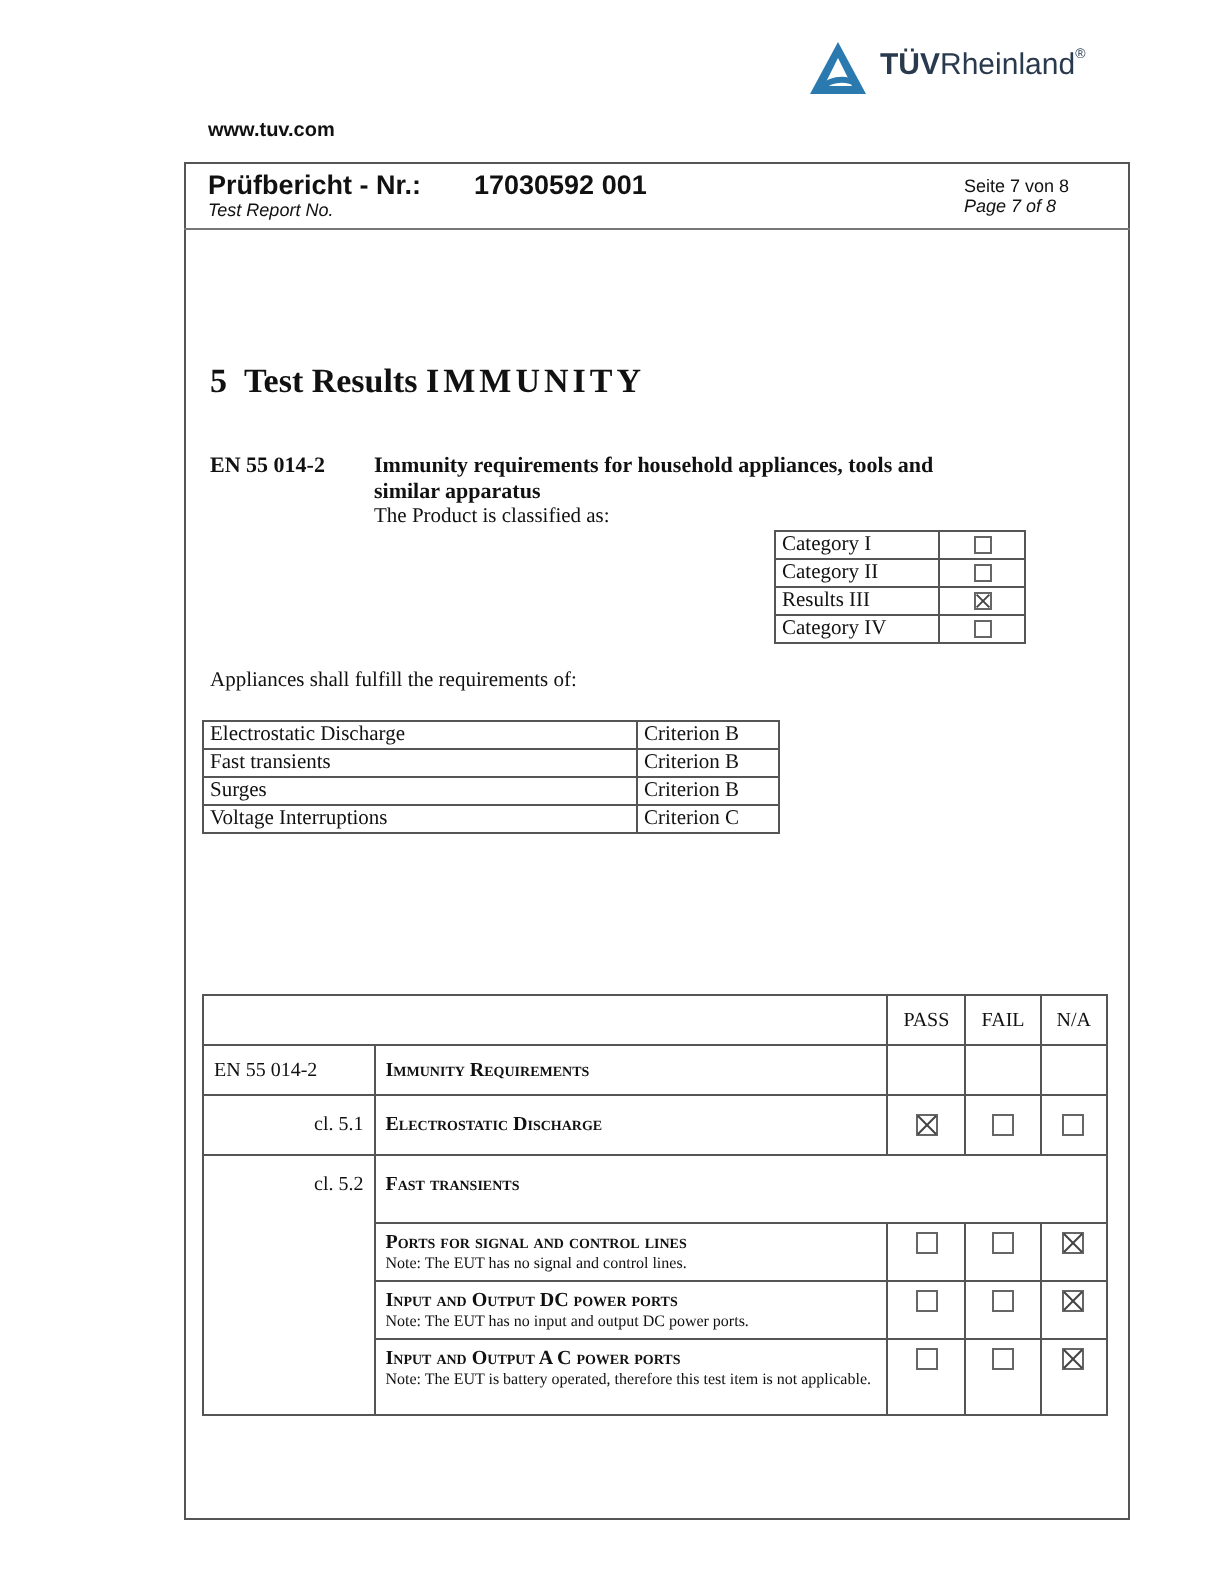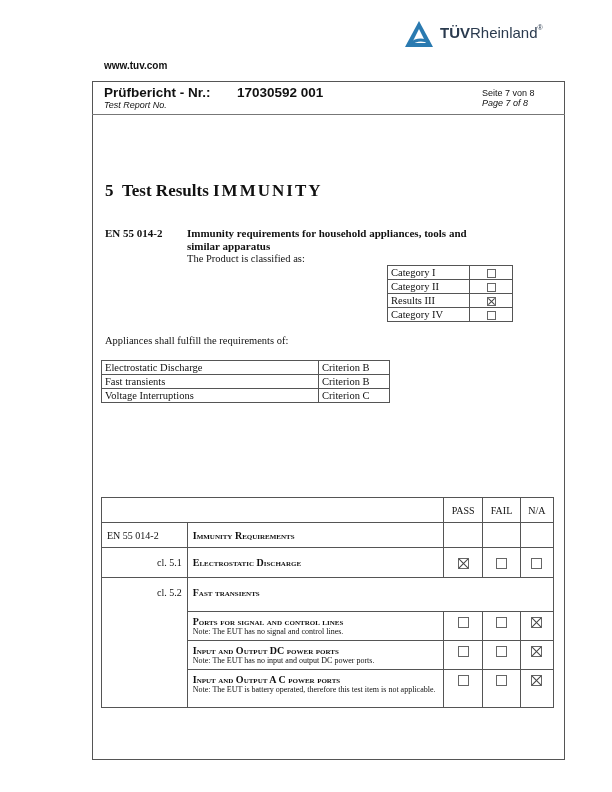--- a/index.html
+++ b/index.html
@@ -122,20 +122,24 @@
   <tbody id="req-body">
       <tr>
         <td class="name">Electrostatic Discharge</td>
         <td class="crit">Criterion B</td>
       </tr>
       <tr>
         <td class="name">Fast transients</td>
         <td class="crit">Criterion B</td>
       </tr>
       <tr>
+        <td class="name">Surges</td>
+        <td class="crit">Criterion B</td>
+      </tr>
+      <tr>
         <td class="name">Voltage Interruptions</td>
         <td class="crit">Criterion C</td>
       </tr>
     </tbody>
 </table>
 
 <table class="abs res-table">
   <tbody>
     <tr class="hdr">
       <td colspan="2"></td>

